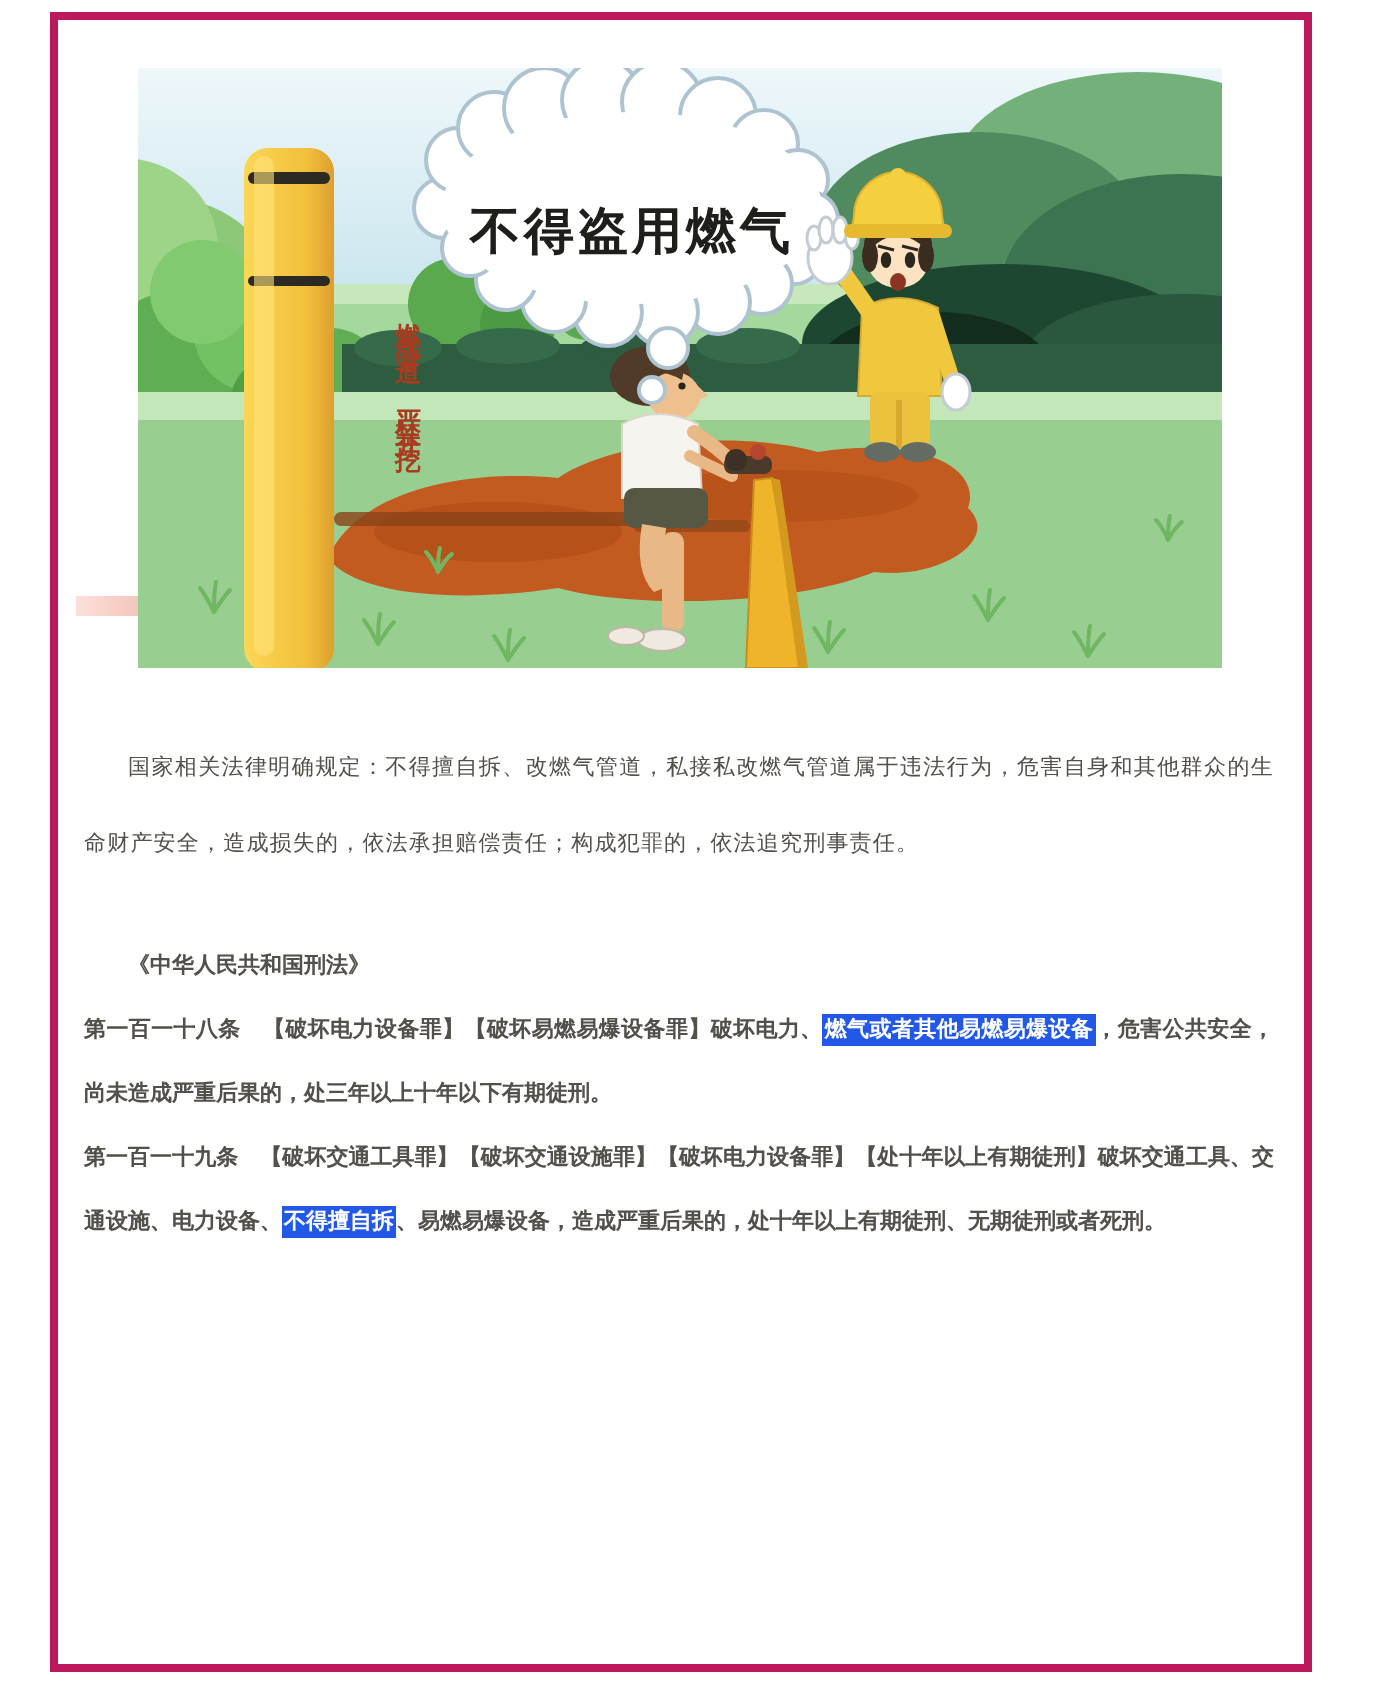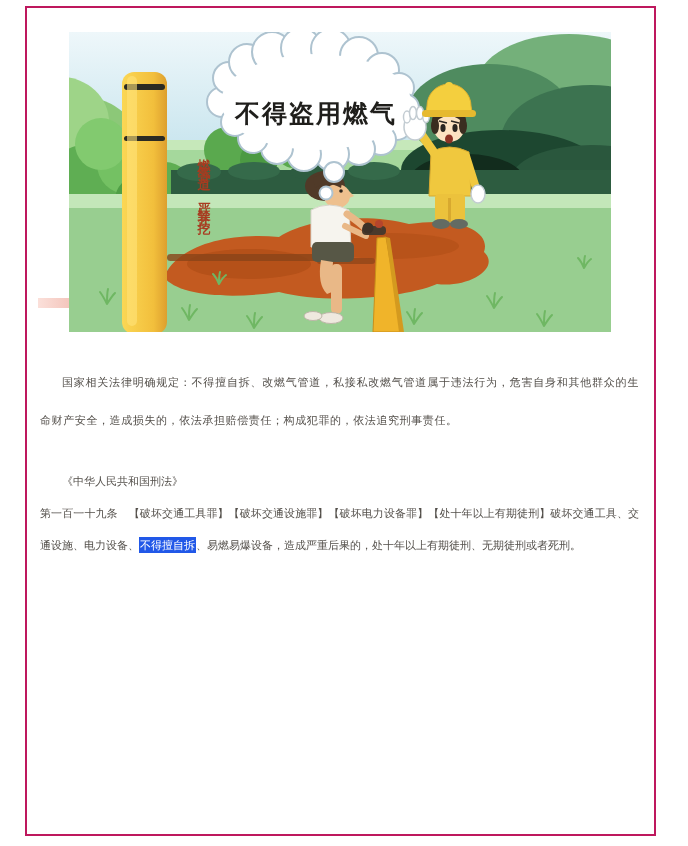--- a/index.html
+++ b/index.html
@@ -6,21 +6,21 @@
   html,body { margin:0; padding:0; }
   body {
     width:688px; height:846px; position:relative;
     background:#ffffff;
     font-family:"Liberation Sans","DejaVu Sans",sans-serif;
     -webkit-font-smoothing:antialiased;
   }
   .frame {
     position:absolute; left:25px; top:6px;
     width:631px; height:830px;
-    border:2px solid #be185d;
+    border:4px solid #be185d;
     box-sizing:border-box;
     background:#ffffff;
     overflow:hidden;
   }
   .content { padding:0 15px 0 13px; }
 
   
   .illustration {
     width:542px; height:300px;
     margin:24px auto 0 auto;
@@ -53,21 +53,21 @@
     font-size:11px;
     text-align:justify;
     margin:0;
   }
   .intro {
     margin-top:31px;
     line-height:38px;
     letter-spacing:0.6px;
     text-indent:2em;
   }
-  .law { line-height:32px; }
+  .law { line-height:32px;font-weight:bold; }
   .law-title { margin-top:26px; text-indent:2em; }
   .hl {
     background:#2158e8;
     color:#ffffff;
     padding:2px 1px;
   }
 </style>
 </head>
 <body>
 
@@ -234,20 +234,21 @@
         </g>
       </svg>
 
       <div class="pole-text">燃气管道　严禁开挖</div>
     </div>
 
     <p class="para intro"><span>国家相关法律明确规定：不得擅自拆、改燃气管道，私接私改燃气管道属于违法行为，危害自身和其他群众的生命财产安全，造成损失的，依法承担赔偿责任；构成犯罪的，依法追究刑事责任。</span></p>
 
     <p class="para law law-title"><span>《中华人民共和国刑法》</span></p>
 
+    <p class="para law"><span>第一百一十八条　【破坏电力设备罪】【破坏易燃易爆设备罪】破坏电力、</span><span class="hl">燃气或者其他易燃易爆设备</span><span>，危害公共安全，尚未造成严重后果的，处三年以上十年以下有期徒刑。</span></p>
 
     <p class="para law"><span>第一百一十九条　【破坏交通工具罪】【破坏交通设施罪】【破坏电力设备罪】【处十年以上有期徒刑】破坏交通工具、交通设施、电力设备、</span><span class="hl">不得擅自拆</span><span>、易燃易爆设备，造成严重后果的，处十年以上有期徒刑、无期徒刑或者死刑。</span></p>
 
 
   </div>
 </div>
 
 <div class="pink-mark"></div>
 
 </body></html>

